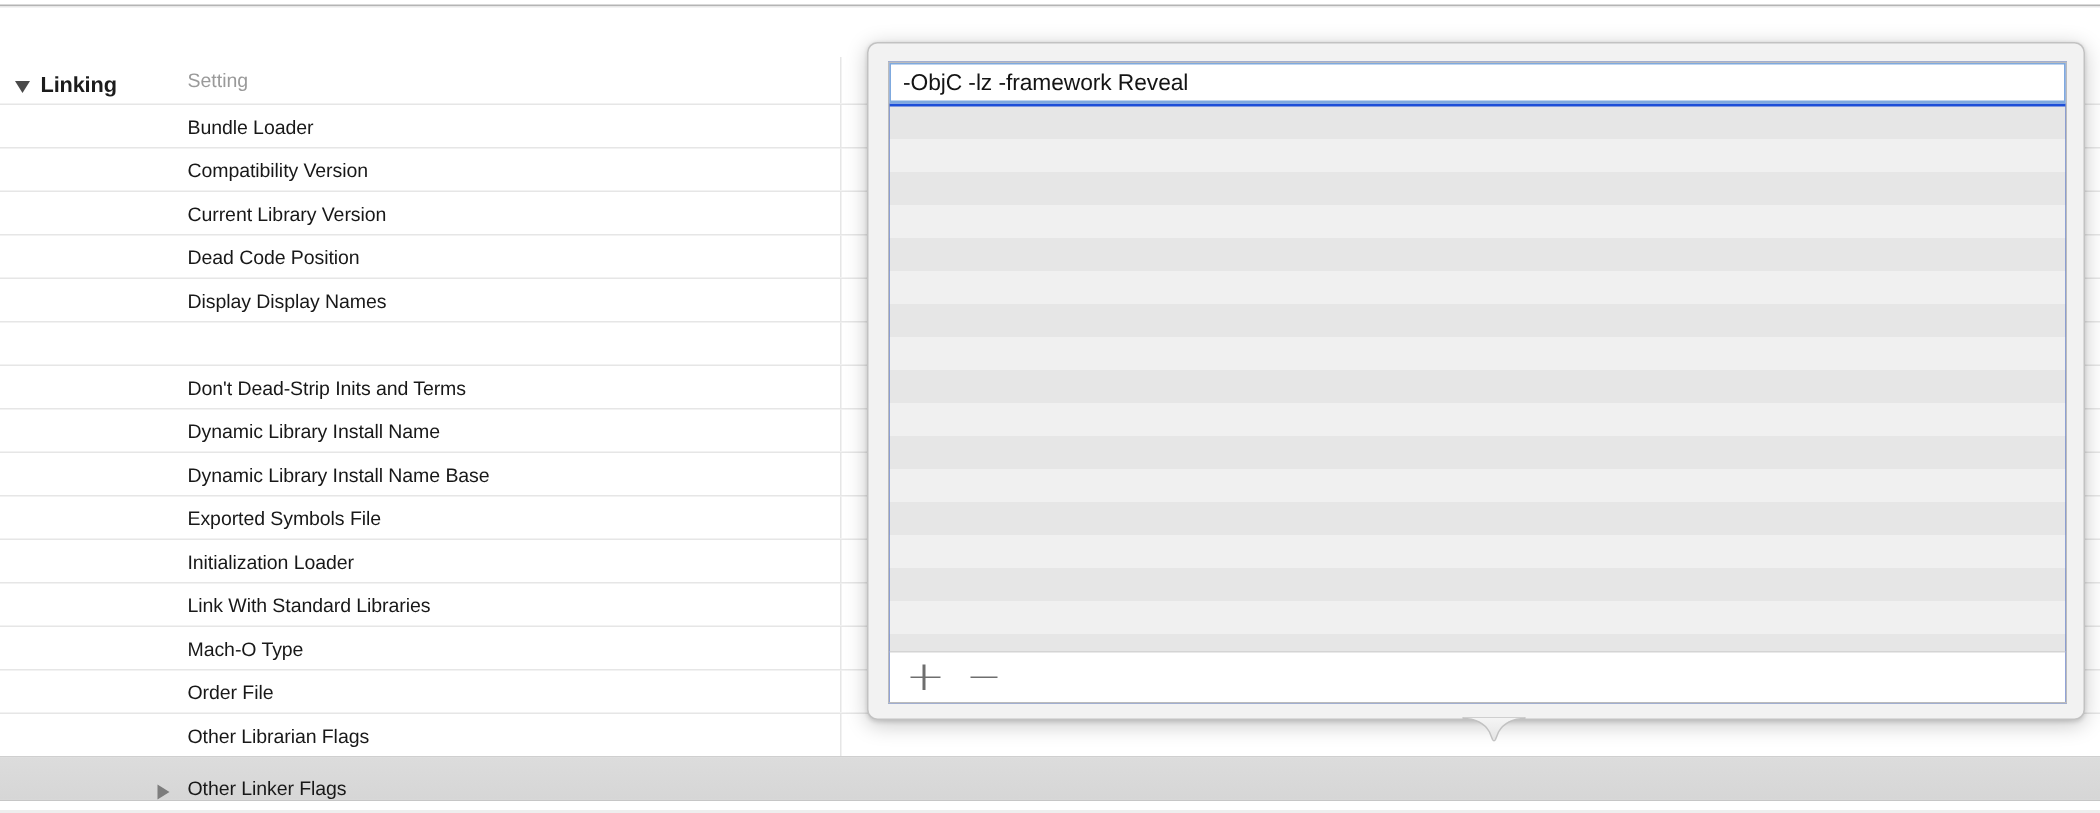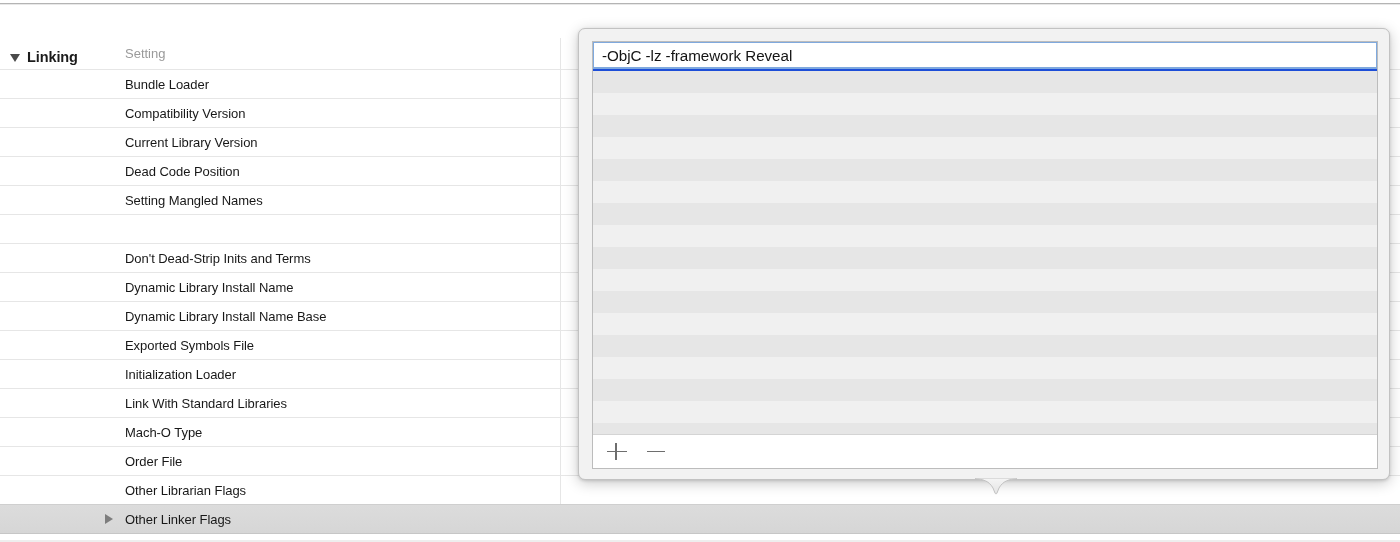--- a/index.html
+++ b/index.html
@@ -81,20 +81,21 @@
     display: flex;
     align-items: center;
     border-top: 1px solid #e6e6e6;
     background: #ffffff;
   }
   .settings-row.selected {
     background: linear-gradient(180deg,#dcdcdc 0%, #d6d6d6 100%);
     border-top: 1px solid #cfcfcf;
     border-bottom: 1px solid #c6c6c6;
     height: 30px;
+    align-items: flex-end;
   }
   .settings-row .twisty-slot {
     width: 125px;
     display: flex;
     justify-content: flex-end;
     padding-right: 12px;
     flex: 0 0 125px;
   }
   .disclosure-right {
     width: 0; height: 0;
@@ -249,21 +250,21 @@
           <span class="setting-label">Current Library Version</span>
         </div>
         <div class="settings-row">
           <div class="vdiv"></div>
           <div class="twisty-slot"></div>
           <span class="setting-label">Dead Code Position</span>
         </div>
         <div class="settings-row">
           <div class="vdiv"></div>
           <div class="twisty-slot"></div>
-          <span class="setting-label">Setting Mangled Names</span>
+          <span class="setting-label">Display Display Names</span>
         </div>
         <div class="settings-row">
           <div class="vdiv"></div>
           <div class="twisty-slot"></div>
         </div>
         <div class="settings-row">
           <div class="vdiv"></div>
           <div class="twisty-slot"></div>
           <span class="setting-label">Don't Dead-Strip Inits and Terms</span>
         </div>

